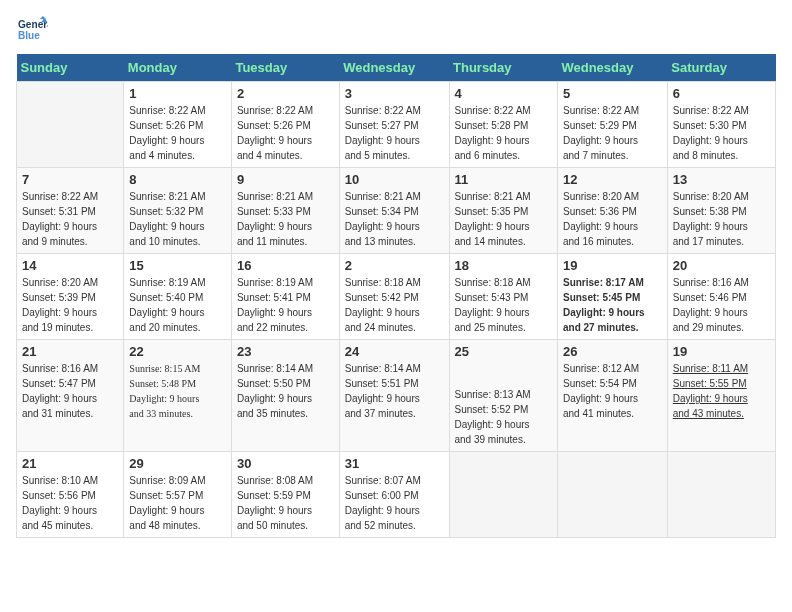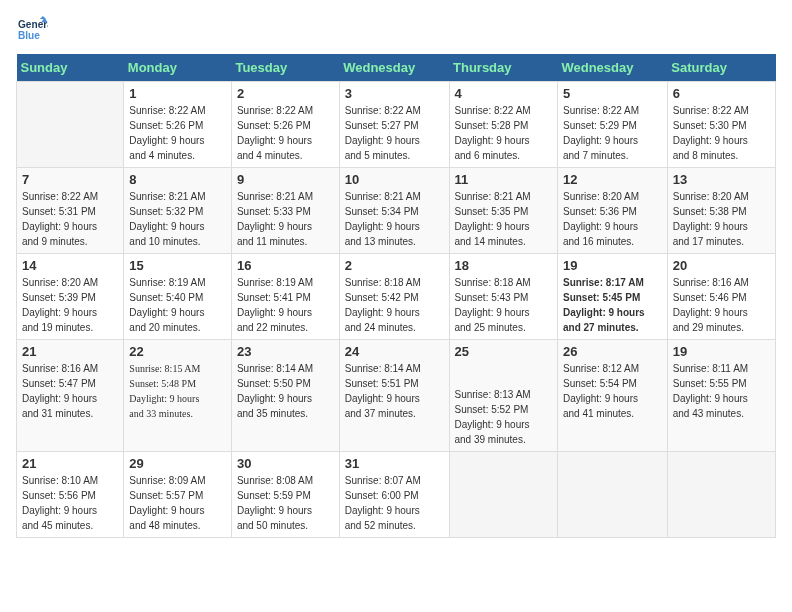--- a/index.html
+++ b/index.html
@@ -291,21 +291,21 @@
         </td>
         <td>
           <span class="day-num">26</span>
           <div class="day-info" style="white-space: pre-line;">Sunrise: 8:12 AM
 Sunset: 5:54 PM
 Daylight: 9 hours
 and 41 minutes.</div>
         </td>
         <td>
           <span class="day-num">19</span>
-          <div class="day-info" style="white-space: pre-line;">Sunrise: 8:11 AM
+          <div class="day-info" style="white-space: pre-line; text-decoration: underline;">Sunrise: 8:11 AM
 Sunset: 5:55 PM
 Daylight: 9 hours
 and 43 minutes.</div>
         </td>
       </tr>
       <tr>
         <td>
           <span class="day-num">21</span>
           <div class="day-info" style="white-space: pre-line;">Sunrise: 8:10 AM
 Sunset: 5:56 PM

